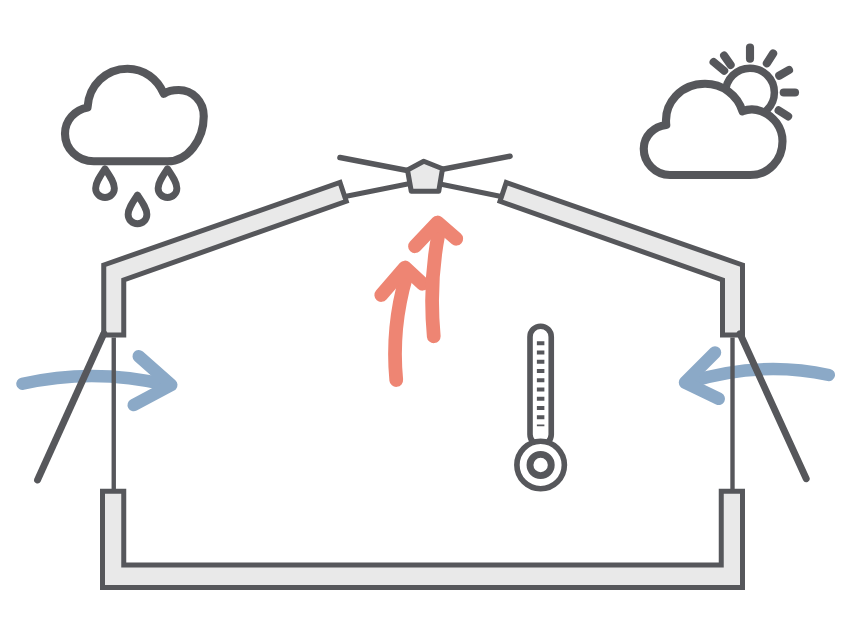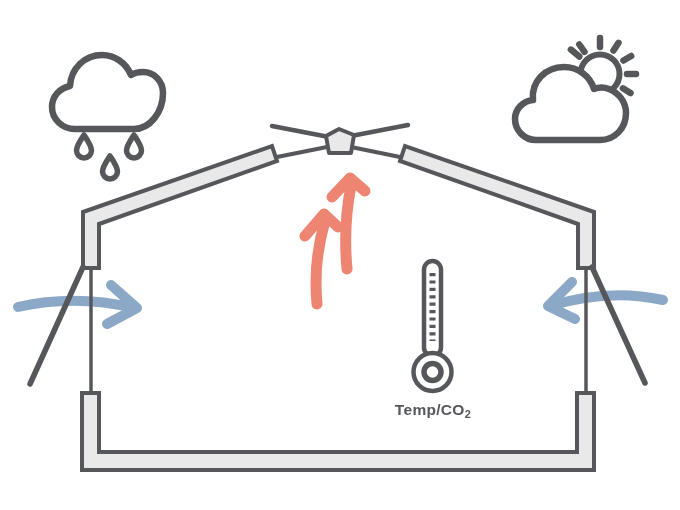--- a/index.html
+++ b/index.html
@@ -127,17 +127,14 @@
     </g>
 
     <g>
       <rect class="st fw" x="424" y="261" width="17" height="95" rx="8.5" stroke-width="4.5"></rect>
       <line class="st" x1="432.5" y1="273" x2="432.5" y2="341" stroke-width="6" stroke-dasharray="3.2 4.2"></line>
       <circle class="st fw" cx="432.5" cy="372" r="19" stroke-width="4.5"></circle>
       <circle class="st fn" cx="432.5" cy="372" r="8.5" stroke-width="5.5"></circle>
     </g>
   </svg>
 
-  <div class="temp-label">
-    <span>Temp/CO</span><sub>2</sub>
-  </div>
 
 </div>
 
 </body></html>

